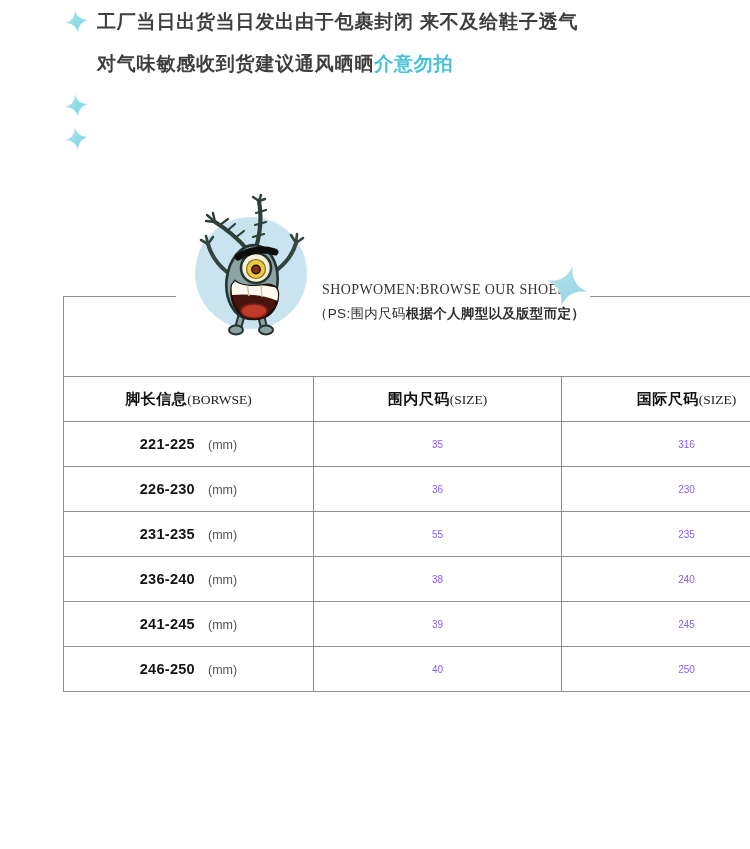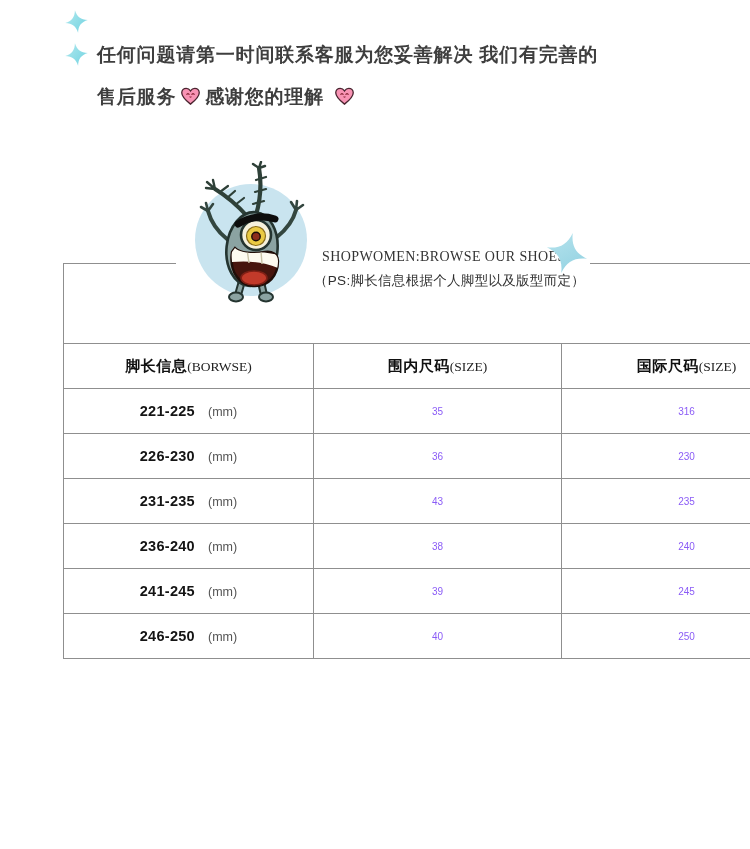--- a/index.html
+++ b/index.html
@@ -46,21 +46,21 @@
   .mascot { position: absolute; left: 14px; top: 0; width: 130px; height: 142px; }
   .figure-title {
     position: absolute; left: 146px; top: 88px;
     font-family: "Liberation Serif", "DejaVu Serif", serif;
     font-size: 14px; color: #333; letter-spacing: 0.4px; white-space: nowrap;
   }
   .figure-sub {
     position: absolute; left: 138px; top: 111px;
     font-size: 13.5px; color: #2f2f2f; white-space: nowrap; letter-spacing: 0.3px;
   }
-  .figure-sub .sub-bold { font-weight: 400; }
+  .figure-sub .sub-bold { font-weight: 700; }
   .big-star { position: absolute; left: 368px; top: 69px; width: 46px; height: 46px; }
 </style>
 </head>
 <body>
 
 <svg width="0" height="0" style="position:absolute">
   <defs>
     <linearGradient id="sparkGrad" x1="0" y1="0" x2="1" y2="1">
       <stop offset="0" stop-color="#b2e9ef"></stop>
         <stop offset="1" stop-color="#6fd2e0"></stop>
@@ -73,41 +73,42 @@
     <g id="heartface">
       <path d="M12 20.3 C5.2 15 2 10.8 2 7.3 C2 4.4 4.3 2.2 7.1 2.2 C9.1 2.2 10.9 3.5 12 5.2 C13.1 3.5 14.9 2.2 16.9 2.2 C19.7 2.2 22 4.4 22 7.3 C22 10.8 18.8 15 12 20.3 Z" fill="#f893b4" stroke="#4a2530" stroke-width="1.5"></path>
       <path d="M7.8 9.2 q1.3 -1.7 2.6 0 M13.6 9.2 q1.3 -1.7 2.6 0" fill="none" stroke="#8e2b3c" stroke-width="1.3" stroke-linecap="round"></path>
       <path d="M10.4 11.6 q1.6 2.8 3.2 0 z" fill="#8e2b3c"></path>
     </g>
   </defs>
 </svg>
 
 <div class="notices">
 
-
   <div class="notice">
     <svg class="sparkle" viewBox="0 0 44 44">
       <use href="#spark4" fill="url(#sparkGrad)" transform="rotate(-8 22 22)"></use>
     </svg>
+    <div class="notice-text">
+      <div><span>工厂当日出货当日发出由于包裹封闭 来不及给鞋子透气</span></div>
+      <div>
+        <span>对气味敏感收到货建议通风晒晒</span><span class="hl">介意勿拍</span>
+      </div>
+    </div>
   </div>
 
   <div class="notice">
     <svg class="sparkle" viewBox="0 0 44 44">
       <use href="#spark4" fill="url(#sparkGrad)" transform="rotate(-8 22 22)"></use>
     </svg>
-    <div class="notice-text">
-      <div><span>任何问题请第一时间联系客服为您妥善解决 我们有完善的</span></div>
-      <div>
-        <span>售后服务</span><svg class="heart" viewBox="0 0 24 22">
-            <use href="#heartface"></use>
-          </svg><span>感谢您的理解</span> <svg class="heart" viewBox="0 0 24 22">
-            <use href="#heartface"></use>
-          </svg>
-      </div>
-    </div>
+  </div>
+
+  <div class="notice">
+    <svg class="sparkle" viewBox="0 0 44 44">
+      <use href="#spark4" fill="url(#sparkGrad)" transform="rotate(-8 22 22)"></use>
+    </svg>
   </div>
 </div>
 
 <div class="chart-section">
 
   <table class="size-table">
     <colgroup>
         <col style="width:33.4%">
         <col style="width:33.2%">
         <col style="width:33.4%">
@@ -126,21 +127,21 @@
       <td class="cell-num">35</td>
       <td class="cell-num">316</td>
     </tr>
     <tr>
       <td><span class="cell-range">226-230</span><span class="cell-unit">(mm)</span></td>
       <td class="cell-num">36</td>
       <td class="cell-num">230</td>
     </tr>
     <tr>
       <td><span class="cell-range">231-235</span><span class="cell-unit">(mm)</span></td>
-      <td class="cell-num">43</td>
+      <td class="cell-num">55</td>
       <td class="cell-num">235</td>
     </tr>
     <tr>
       <td><span class="cell-range">236-240</span><span class="cell-unit">(mm)</span></td>
       <td class="cell-num">38</td>
       <td class="cell-num">240</td>
     </tr>
     <tr>
       <td><span class="cell-range">241-245</span><span class="cell-unit">(mm)</span></td>
       <td class="cell-num">39</td>
@@ -203,21 +204,21 @@
       <circle cx="66" cy="74" r="15" fill="#f6f1dc" stroke="#243430" stroke-width="2.6"></circle>
       <circle cx="66" cy="75" r="9.5" fill="#eaca43" stroke="#8a6d1a" stroke-width="1.2"></circle>
       <circle cx="66" cy="75.5" r="4.2" fill="#8c2d1b" stroke="#1a0c08" stroke-width="1.4"></circle>
 
       <path d="M48 63 Q66 52 85 58" fill="none" stroke="#0d0d0d" stroke-width="7" stroke-linecap="round"></path>
     </svg>
 
     <div class="figure-title">SHOPWOMEN:BROWSE OUR SHOES</div>
 
     <div class="figure-sub">
-      <span>（PS:脚长信息</span><span class="sub-bold">根据个人脚型以及版型而定）</span>
+      <span>（PS:围内尺码</span><span class="sub-bold">根据个人脚型以及版型而定）</span>
     </div>
 
     <svg class="big-star" viewBox="0 0 44 44">
       <use href="#spark4" fill="url(#starGrad)" transform="rotate(16 22 22)"></use>
     </svg>
   </div>
 
 </div>
 
 </body></html>

